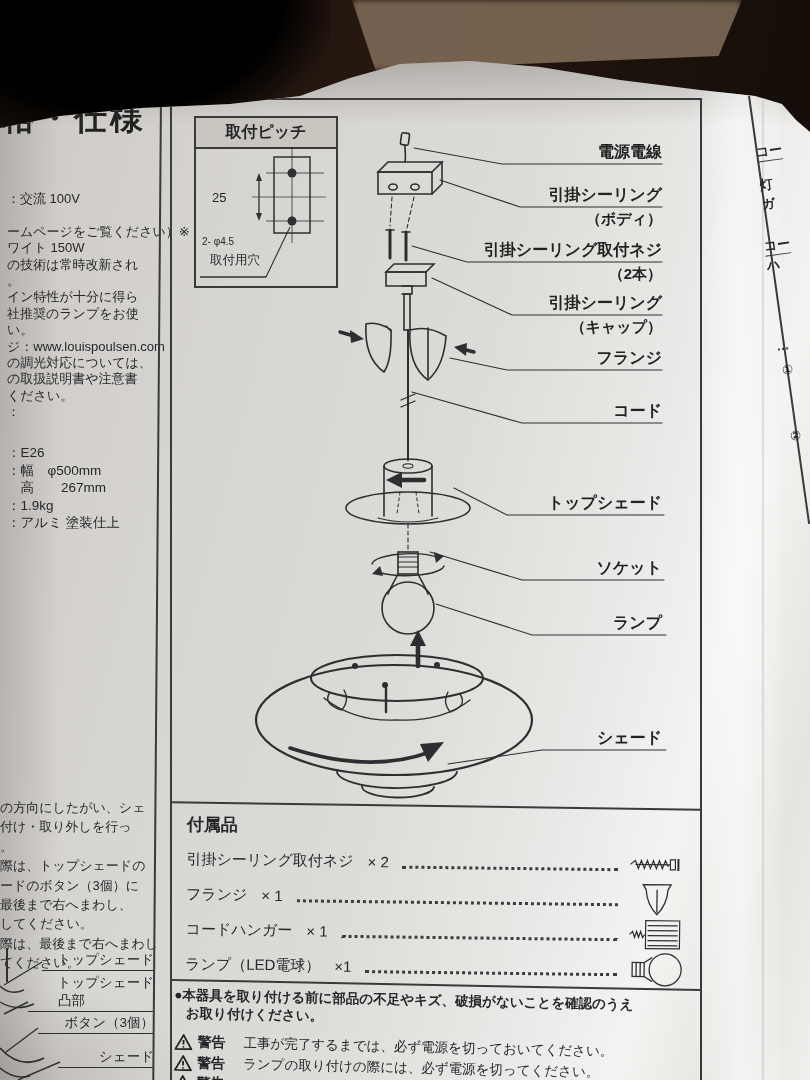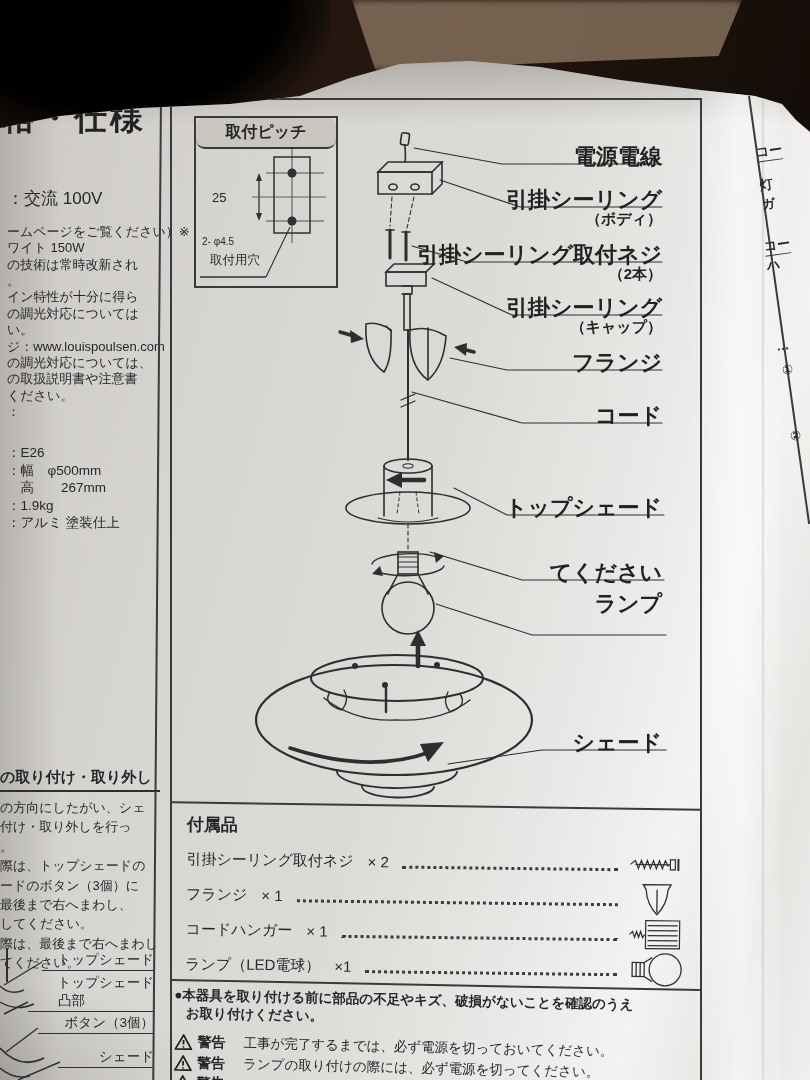--- a/index.html
+++ b/index.html
@@ -41,24 +41,24 @@
   .ml{position:absolute;border-bottom:1.7px solid #2f2f31;font-size:13.5px;padding-bottom:1px;
      text-align:right;white-space:nowrap;}
   
   .col-div{left:160px;top:96px;height:984px;transform:rotate(.45deg);transform-origin:top;}
   
   .panel{left:170px;top:98px;width:528px;height:982px;
      border-top:2px solid #3a3a3c;border-left:2px solid #3a3a3c;border-right:2px solid #3a3a3c;}
   
   .pitch{left:22px;top:16px;width:140px;height:168px;border:2px solid #3a3a3c;}
   .pitch-head{left:0;top:0;width:140px;height:29px;background:#c9c6c0;border-bottom:2px solid #3a3a3c;
-     display:flex;align-items:center;justify-content:center;font-size:16px;font-weight:bold;border-radius:9px;}
+     display:flex;align-items:center;justify-content:center;font-size:16px;font-weight:bold;}
   .pitch-txt{position:absolute;font-size:13px;white-space:nowrap;}
   
-  .plabel{position:absolute;right:38px;font-size:22px;font-weight:600;white-space:nowrap;color:#222;}
+  .plabel{position:absolute;right:38px;font-size:16px;font-weight:600;white-space:nowrap;color:#222;}
   .psub{position:absolute;right:38px;font-size:15px;font-weight:600;white-space:nowrap;color:#222;}
   
   .acc{left:14px;top:716px;width:500px;transform:rotate(.7deg);}
   .acc-title{font-size:17px;font-weight:bold;margin-bottom:6px;}
   .acc-row{display:flex;align-items:center;height:24px;margin-top:11px;}
   .acc-name{font-size:15px;white-space:nowrap;}
   .acc-qty{font-size:15px;margin-left:14px;white-space:nowrap;}
   .acc-dots{flex:1;border-bottom:3px dotted #3c3c3e;height:11px;margin:0 10px 0 14px;}
   .acc-icon{flex:0 0 58px;display:flex;justify-content:center;}
   .divider1{left:0;top:705px;width:528px;transform:rotate(.8deg);}
@@ -87,45 +87,44 @@
     <div class="abs shade-top noi"></div>
     <div class="abs shade-left noi"></div>
     <div class="abs fold-bright noi"></div>
     <div class="abs fold-crease noi"></div>
     <div class="abs vignette-bl noi"></div>
 
     <div class="abs line-h" style="left:6px;top:91px;width:150px;transform:rotate(-2deg);"></div>
     <div class="abs lc-title">格・仕様</div>
 
     <div class="abs spec">
-      <div style="font-size:17px;">：交流 100V</div>
+      <div style="font-size:13px;">：交流 100V</div>
       <div></div>
       <div>ームページをご覧ください）※</div>
       <div>ワイト 150W</div>
       <div>の技術は常時改新され</div>
       <div>。</div>
       <div>イン特性が十分に得ら</div>
-      <div>の調光対応については</div>
+      <div>社推奨のランプをお使</div>
       <div>い。</div>
       <div>ジ：www.louispoulsen.com</div>
       <div>の調光対応については、</div>
       <div>の取扱説明書や注意書</div>
       <div>ください。</div>
       <div>：</div>
     </div>
 
     <div class="abs dims">
       <div>：E26</div>
       <div>：幅　φ500mm</div>
       <div>　高　　267mm</div>
       <div>：1.9kg</div>
       <div>：アルミ 塗装仕上</div>
     </div>
 
-    <div class="abs mount-head">の取り付け・取り外し</div>
     <div class="abs mount-body">
       <div>の方向にしたがい、シェ</div>
       <div>付け・取り外しを行っ</div>
       <div>。</div>
       <div>際は、トップシェードの</div>
       <div>ードのボタン（3個）に</div>
       <div>最後まで右へまわし、</div>
       <div>してください。</div>
       <div>際は、最後まで右へまわし</div>
       <div>てください。</div>
@@ -284,22 +283,22 @@
       <div class="plabel" style="top:42px;">電源電線</div>
       <div class="plabel" style="top:85px;">引掛シーリング</div>
       <div class="psub" style="top:110px;">（ボディ）</div>
       <div class="plabel" style="top:140px;">引掛シーリング取付ネジ</div>
       <div class="psub" style="top:165px;">（2本）</div>
       <div class="plabel" style="top:193px;">引掛シーリング</div>
       <div class="psub" style="top:218px;">（キャップ）</div>
       <div class="plabel" style="top:248px;">フランジ</div>
       <div class="plabel" style="top:301px;">コード</div>
       <div class="plabel" style="top:393px;">トップシェード</div>
-      <div class="plabel" style="top:458px;">てください</div>
-      <div class="plabel" style="top:489px;">ランプ</div>
+      <div class="plabel" style="top:458px;">ソケット</div>
+      <div class="plabel" style="top:513px;">ランプ</div>
       <div class="plabel" style="top:628px;">シェード</div>
 
       <div class="abs line-h divider1"></div>
       <div class="abs line-h divider2"></div>
 
       <div class="abs acc">
         <div class="acc-title">付属品</div>
 
         <div class="acc-row">
           <span class="acc-name">引掛シーリング取付ネジ</span>

